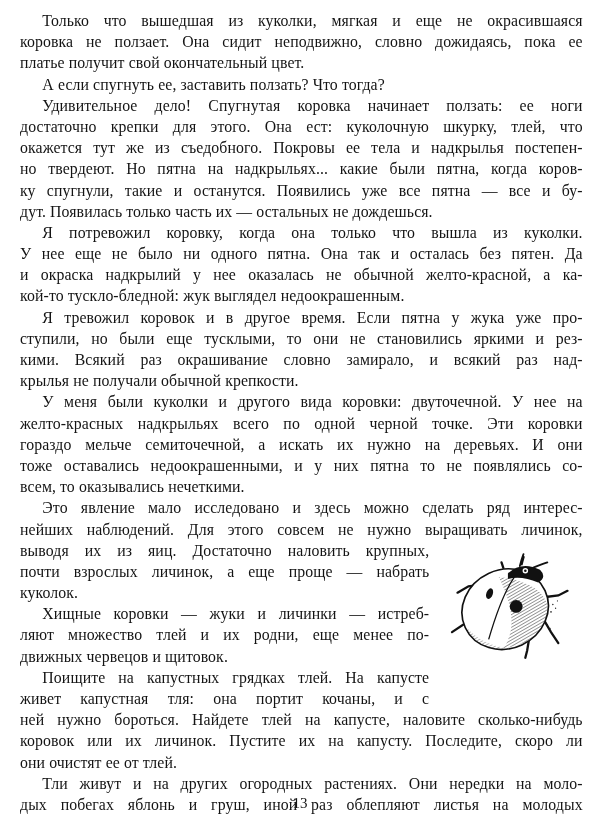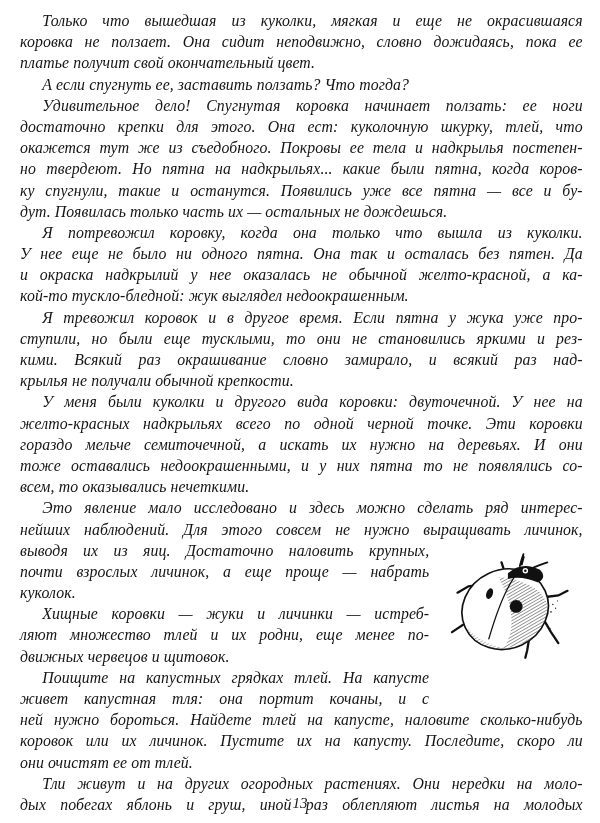--- a/index.html
+++ b/index.html
@@ -11,21 +11,21 @@
       width: 600px;
       height: 823px;
       position: relative;
       overflow: hidden;
       font-family: "Liberation Serif", "DejaVu Serif", serif;
       color: #141414;
     }
     .page {
       position: absolute;
       left: 0; top: 0;
-      width: 600px; height: 823px; font-style: italic;
+      width: 600px; height: 823px;
     }
     .text-block {
       position: absolute;
       left: 20px;
       top: 10px;
       width: 563px;
     }
     .line {
       display: block;
       height: 21.2px;

